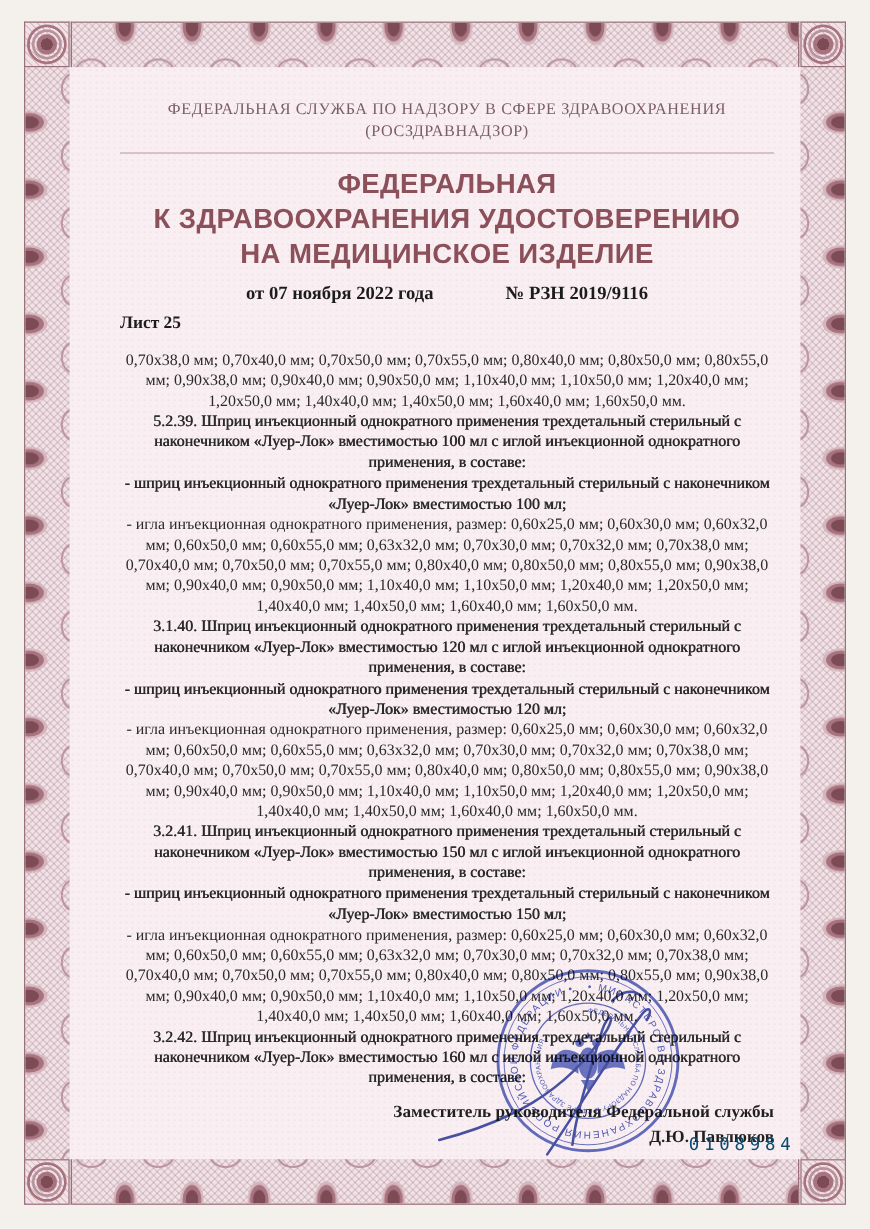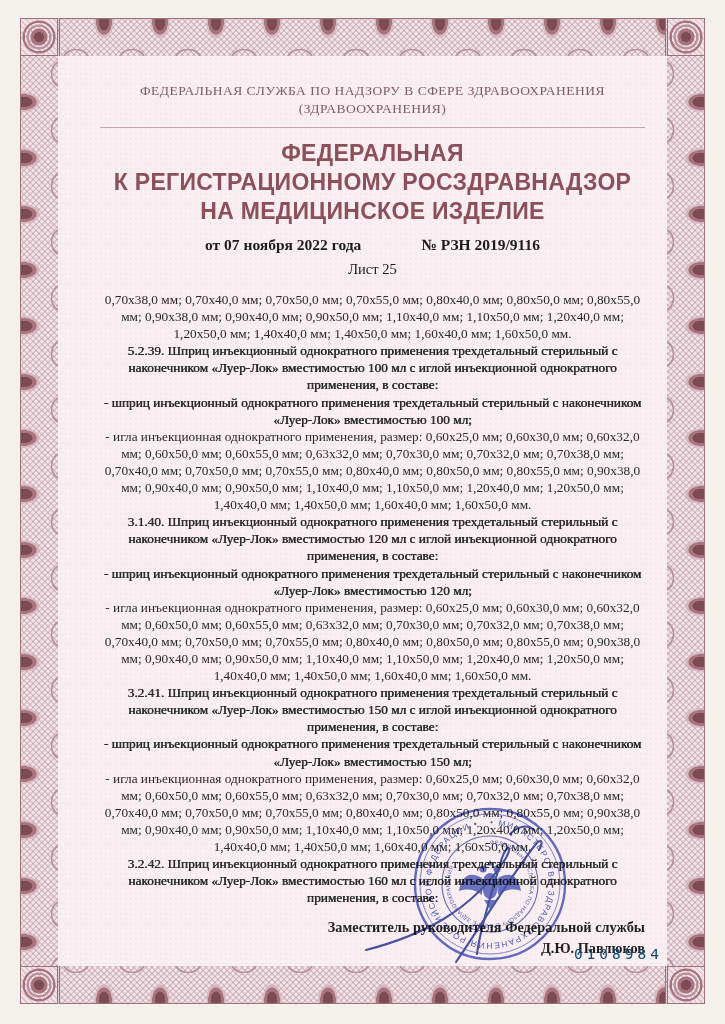--- a/index.html
+++ b/index.html
@@ -74,21 +74,21 @@
   .doc-title{
     margin-top:11px;text-align:center;color:#8b5059;
     font-family:"Liberation Sans", sans-serif;font-weight:bold;
     font-size:23px;line-height:29px;letter-spacing:.3px;
   }
   .date-row{
     margin-top:10px;display:flex;justify-content:center;gap:60px;
     font-weight:bold;font-size:15.5px;color:#1c1c1c;
   }
   .sheet-label{
-    margin-top:7px;text-align:center;font-weight:normal;font-size:14.5px;color:#1c1c1c;
+    margin-top:7px;text-align:left;font-weight:bold;font-size:14.5px;color:#1c1c1c;
   }
   .body-text{margin-top:13px;color:#2a2a2a;font-size:13.3px;line-height:17.1px;text-align:center;}
   .body-text p{margin:0;}
   .body-text p.semi{text-shadow:.45px 0 0 currentColor;}
   .sig-row{
     display:flex;justify-content:space-between;align-items:flex-end;
     margin-top:11px;font-weight:bold;font-size:14.3px;line-height:21px;color:#1f1f1f;flex-direction:column;
   }
   .sig-name{white-space:nowrap;padding-bottom:0px;}
   .serial{
@@ -111,28 +111,28 @@
 <div class="corner corner-tl"></div>
 <div class="corner corner-tr"></div>
 <div class="corner corner-bl"></div>
 <div class="corner corner-br"></div>
 
 <div class="inner-field">
   <div class="content">
 
     <div class="agency">
       <div>ФЕДЕРАЛЬНАЯ СЛУЖБА ПО НАДЗОРУ В СФЕРЕ ЗДРАВООХРАНЕНИЯ</div>
-      <div>(ЗДРАВООХРАНЕНИЯ)</div>
+      <div>(РОСЗДРАВНАДЗОР)</div>
     </div>
 
     <hr class="divider">
 
     <div class="doc-title">
       <div>ФЕДЕРАЛЬНАЯ</div>
-      <div>К РЕГИСТРАЦИОННОМУ РОСЗДРАВНАДЗОР</div>
+      <div>К ЗДРАВООХРАНЕНИЯ УДОСТОВЕРЕНИЮ</div>
       <div>НА МЕДИЦИНСКОЕ ИЗДЕЛИЕ</div>
     </div>
 
     <div class="date-row">
       <span>от 07 ноября 2022 года</span>
       <span>№  РЗН 2019/9116</span>
     </div>
 
     <div class="sheet-label">Лист 25</div>
 

